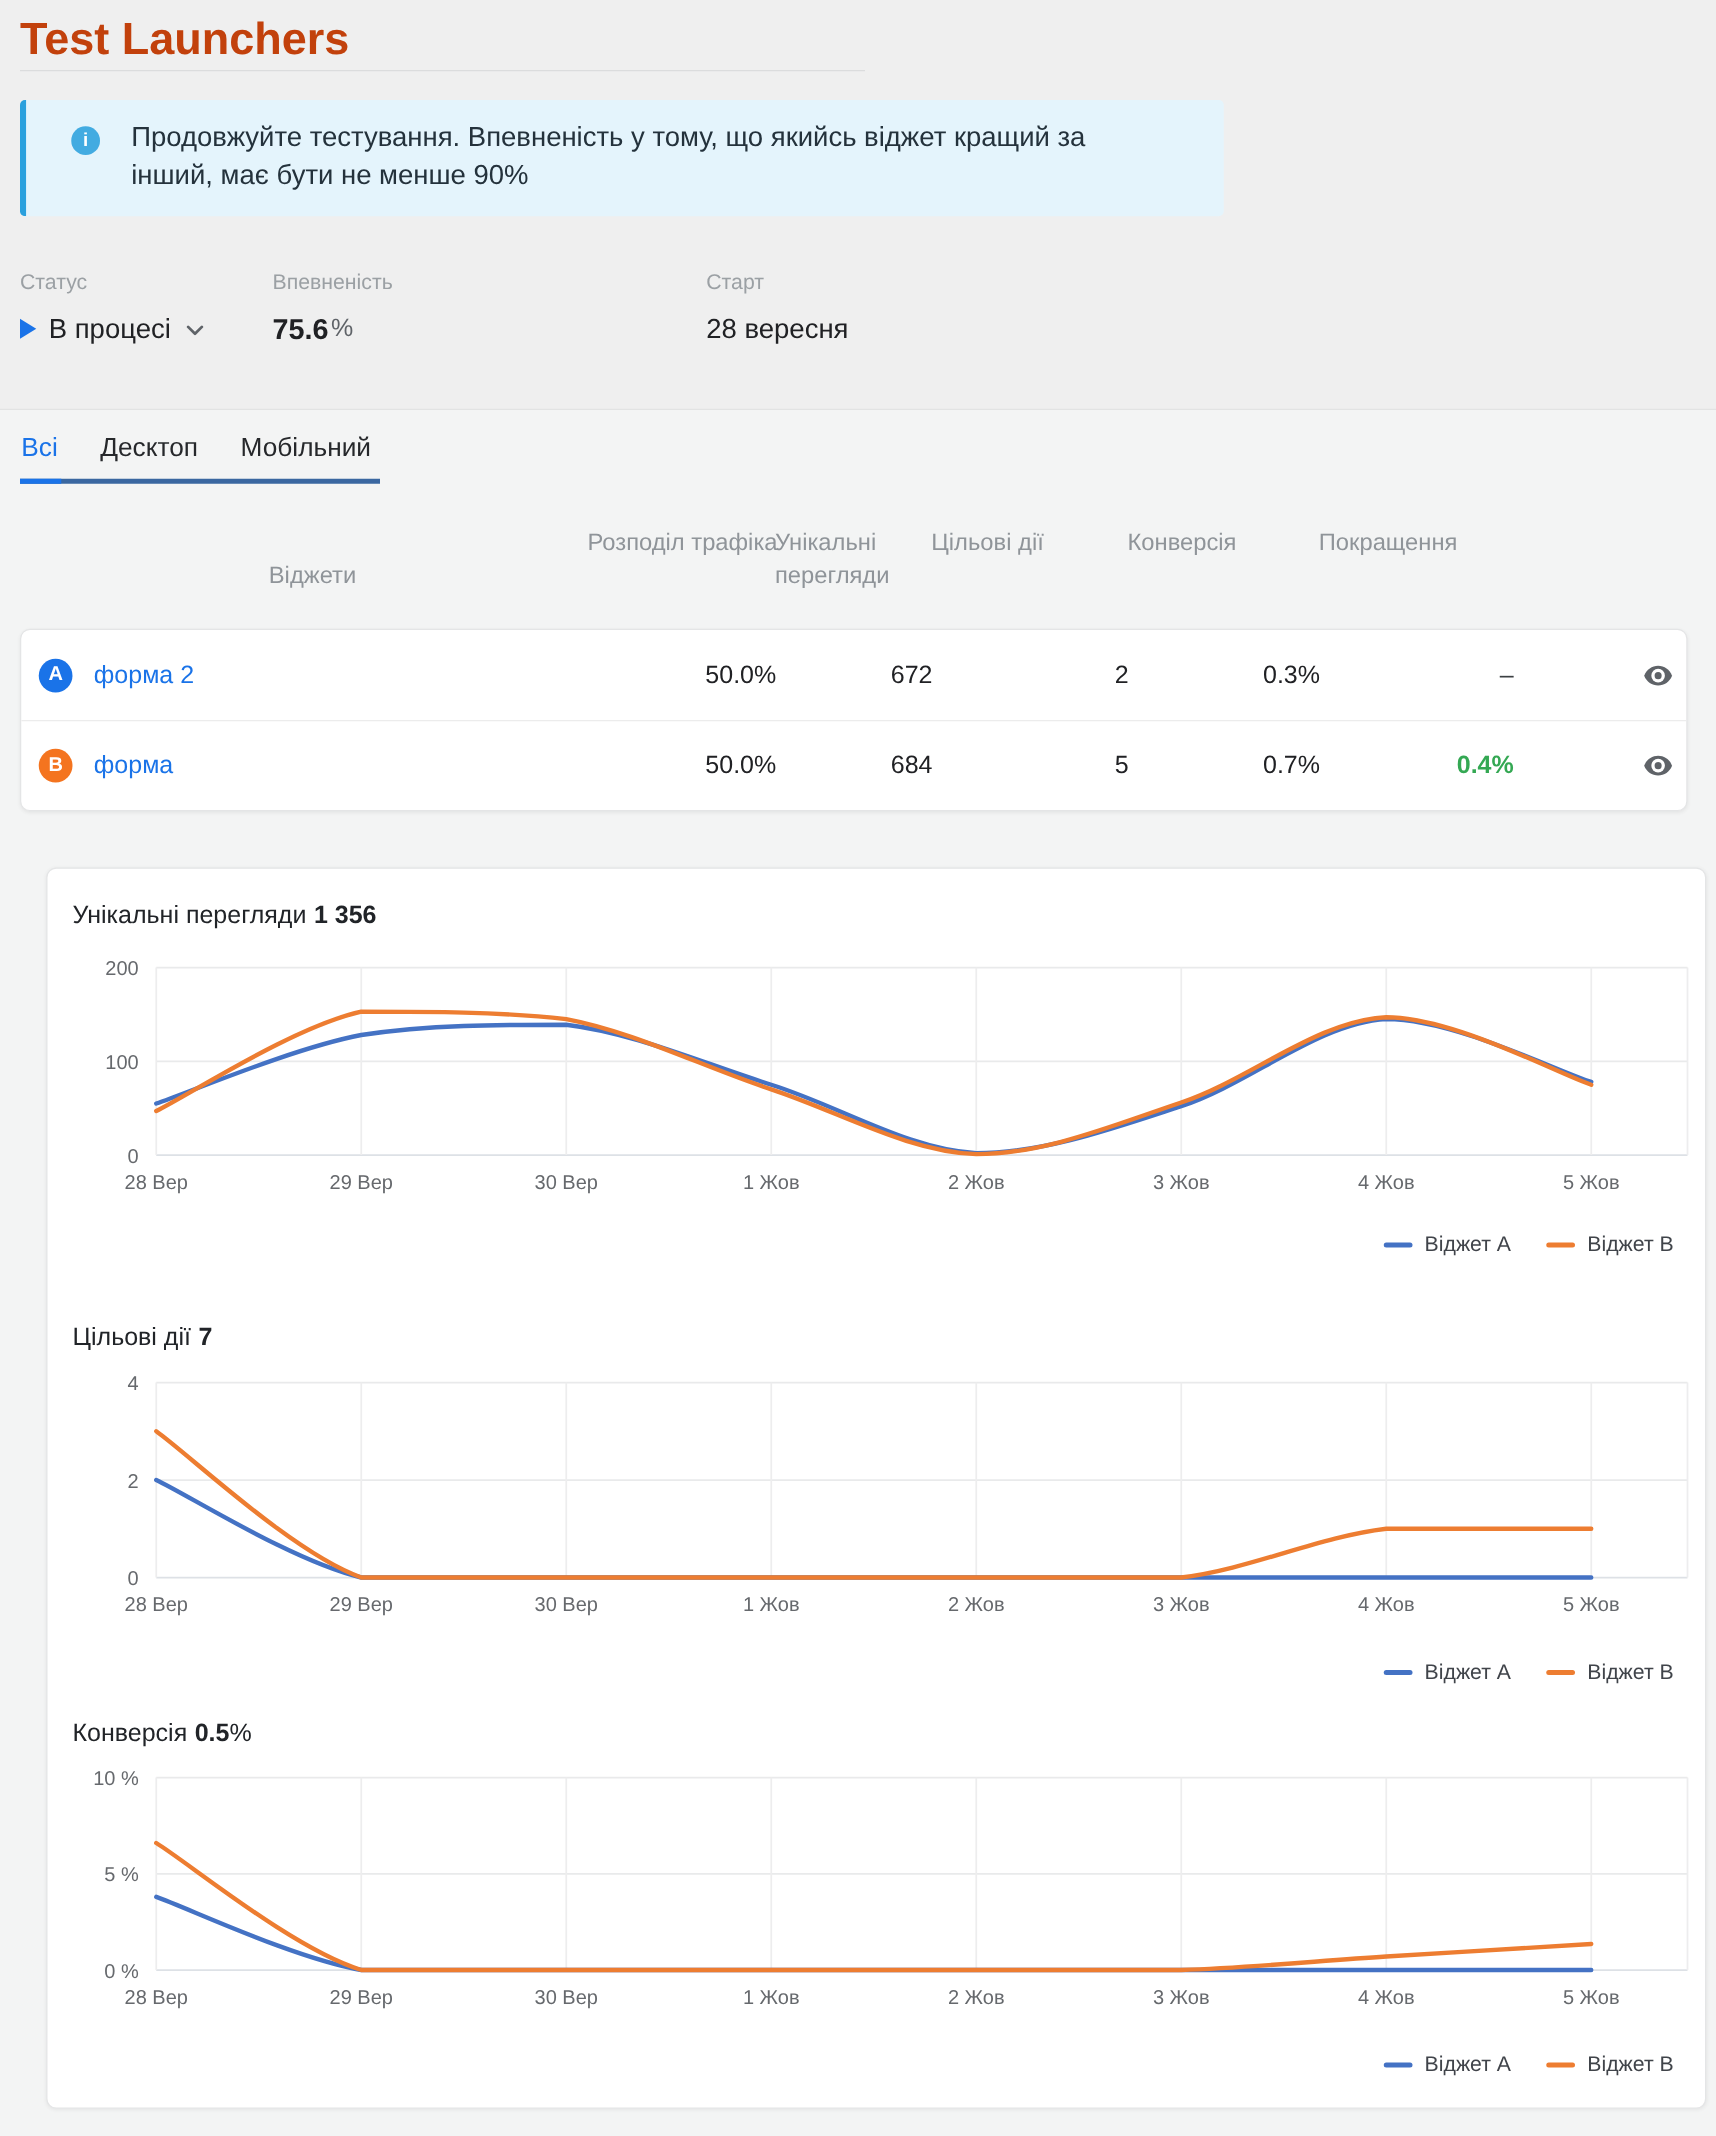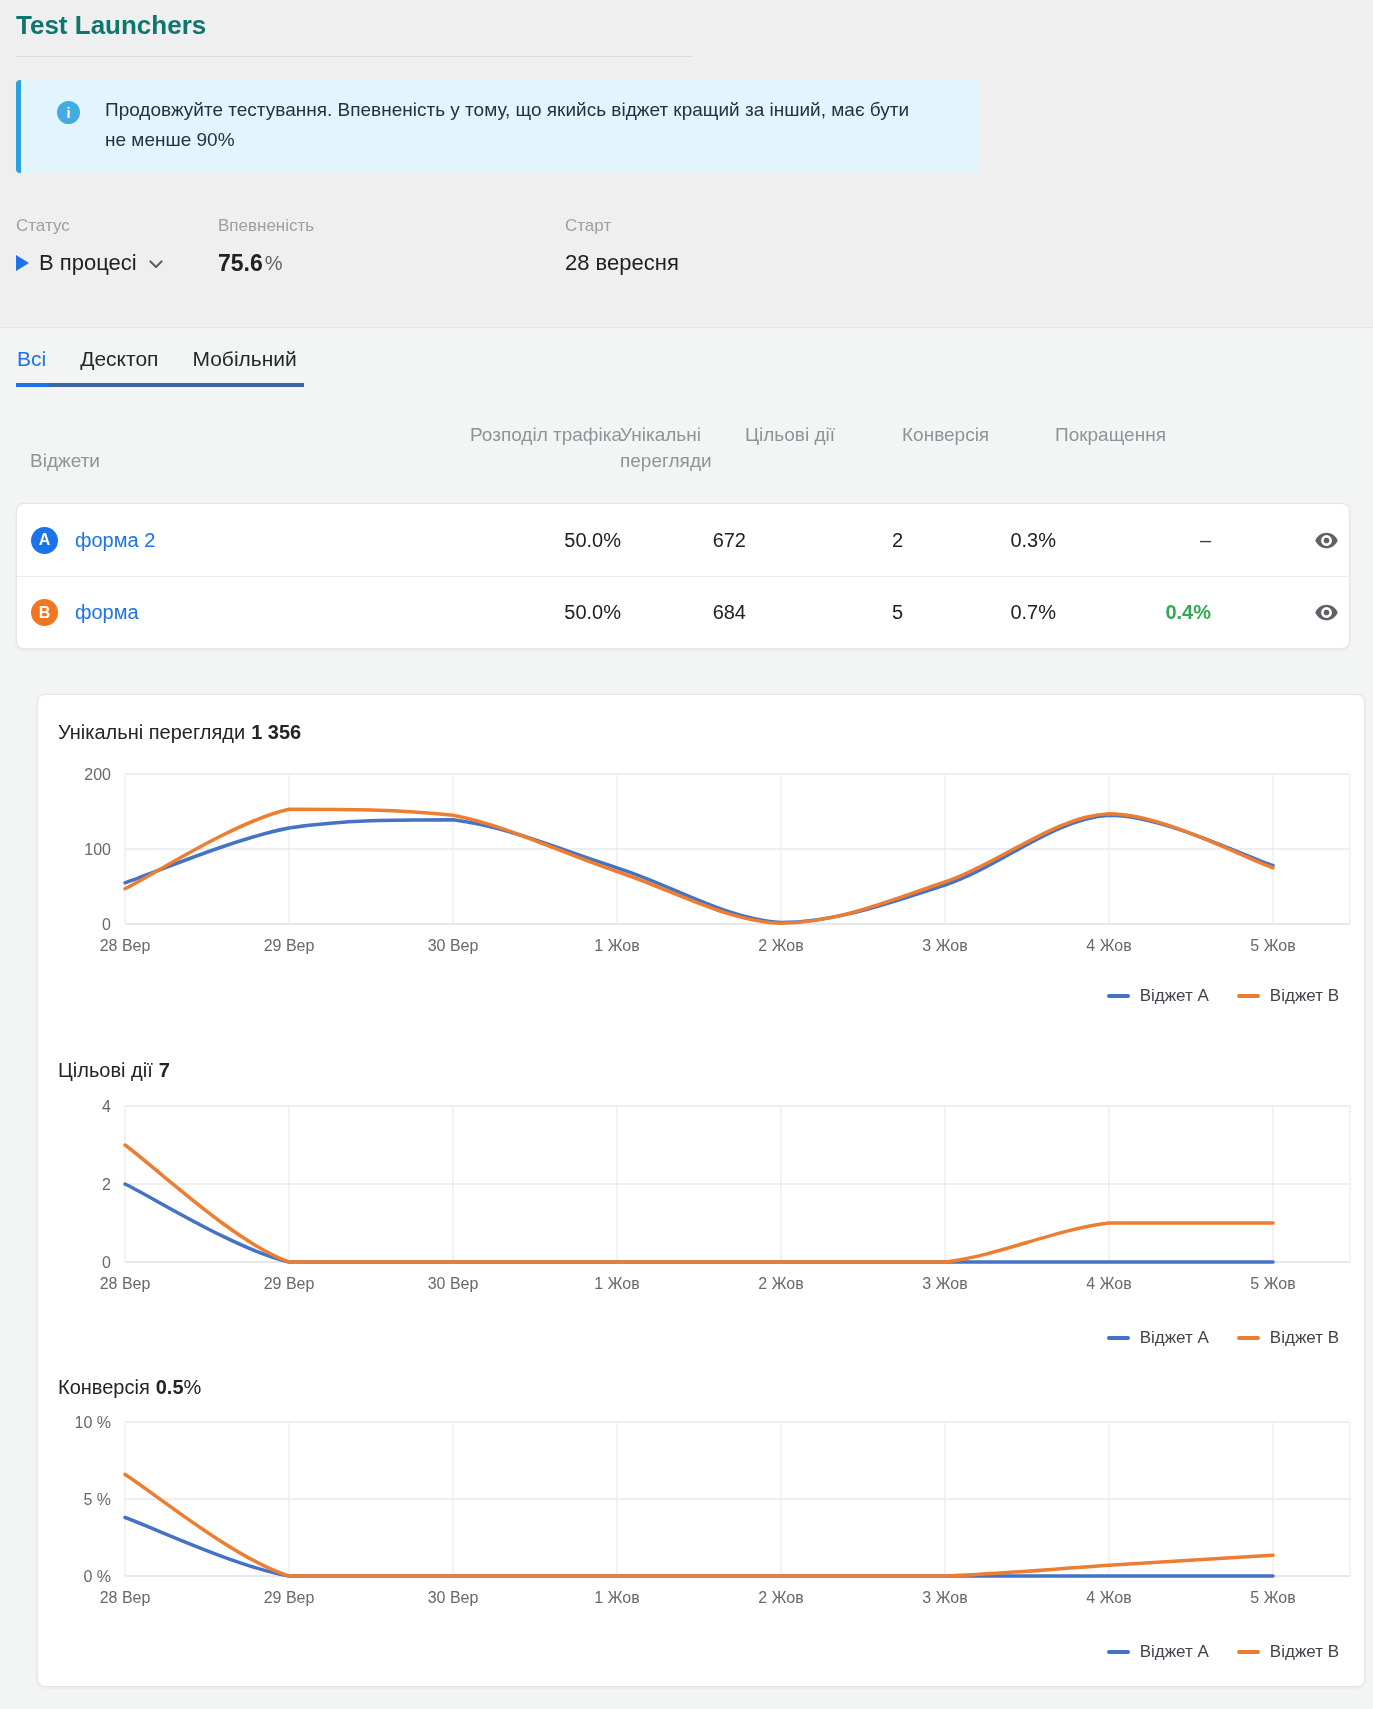--- a/index.html
+++ b/index.html
@@ -2,28 +2,28 @@
 <html><head>
 <meta charset="utf-8">
 <style>
   * { margin:0; padding:0; box-sizing:border-box; }
   html,body { background:#f3f4f4; }
   body { font-family:"Liberation Sans","DejaVu Sans",sans-serif; }
   .page { position:relative; width:1373px; height:1709px; background:#f3f4f4; overflow:hidden; }
 
   
   .header-bg { position:absolute; left:0; top:0; width:1373px; height:328px; background:#efefef; border-bottom:1px solid #e2e3e3; }
-  .page-title { position:absolute; left:16px; top:10px; font-size:26px; font-weight:bold; color:#0f766e; }
+  .page-title { position:absolute; left:16px; top:10px; font-size:36px; font-weight:bold; color:#c2410c; }
   .title-divider { position:absolute; left:16px; top:56px; width:676px; height:1px; background:#dbdcdd; }
 
   .banner { position:absolute; left:16px; top:80px; width:963px; height:93px; background:#e4f4fc;
             border-left:5px solid #2aa0dd; border-radius:4px; display:flex; align-items:flex-start; }
   .info-icon { flex:0 0 auto; margin:21px 0 0 36px; width:23px; height:23px; border-radius:50%;
                background:#42abe1; color:#fff; font-size:15px; font-weight:bold; text-align:center; line-height:23px; }
-  .banner p { margin:15px 0 0 25px; font-size:19px; line-height:30px; color:#24323c; max-width:815px; }
+  .banner p { margin:15px 0 0 25px; font-size:22px; line-height:30px; color:#24323c; max-width:815px; }
 
   .status-group { position:absolute; top:216px; }
   .st-label { font-size:17px; color:#9ba0a4; }
   .st-value { margin-top:14px; font-size:22px; color:#202124; display:flex; align-items:center; height:26px; }
   .status-dd { cursor:pointer; }
   .play { width:0; height:0; border-top:8px solid transparent; border-bottom:8px solid transparent;
           border-left:13px solid #1a73e8; margin-right:10px; }
   .chev { margin-left:12px; margin-top:3px; }
   .conf-val { font-size:23px; font-weight:bold; }
   .conf-sfx { font-size:20px; color:#5f6368; margin-left:2px; }
@@ -34,21 +34,21 @@
   .tab { color:#26282b; cursor:pointer; }
   .tab.active { color:#1a73e8; }
   .tabs-underline { position:absolute; left:16px; top:383px; width:288px; height:4px; background:#3a67a0; }
   .tabs-underline i { display:block; width:33px; height:4px; background:#1a73e8; }
 
   
   .tgrid { display:grid; grid-template-columns:454px 150px 125px 157px 153px 155px 140px; }
   .thead { position:absolute; left:16px; top:422px; width:1334px; font-size:19px; color:#8f9499; line-height:26px; }
   .thead .hc { white-space:nowrap; align-self:start; }
   .thead .hc.wrap { white-space:normal; }
-  .thead .hname { text-align:left; padding-left:14px; align-self:end; white-space:nowrap; }
+  .thead .hname { text-align:center; padding-left:14px; align-self:end; white-space:nowrap; }
   .tcard { position:absolute; left:16px; top:503px; width:1334px; background:#fff; border:1px solid #e4e5e6;
            border-radius:8px; box-shadow:0 1px 3px rgba(60,64,67,.08); overflow:hidden; }
   .trow { height:72px; align-items:center; }
   .trow + .trow { border-top:1px solid #ececec; }
   .cell { font-size:20px; color:#202124; text-align:right; }
   .cell.namec { display:flex; align-items:center; text-align:left; padding-left:14px; }
   .badge { width:27px; height:27px; border-radius:50%; color:#fff; font-size:16px; font-weight:bold;
            display:inline-flex; align-items:center; justify-content:center; margin-right:17px; flex:0 0 auto; }
   .wname { font-size:20px; }
   .eyec { display:flex; justify-content:flex-end; padding-right:12px; }

